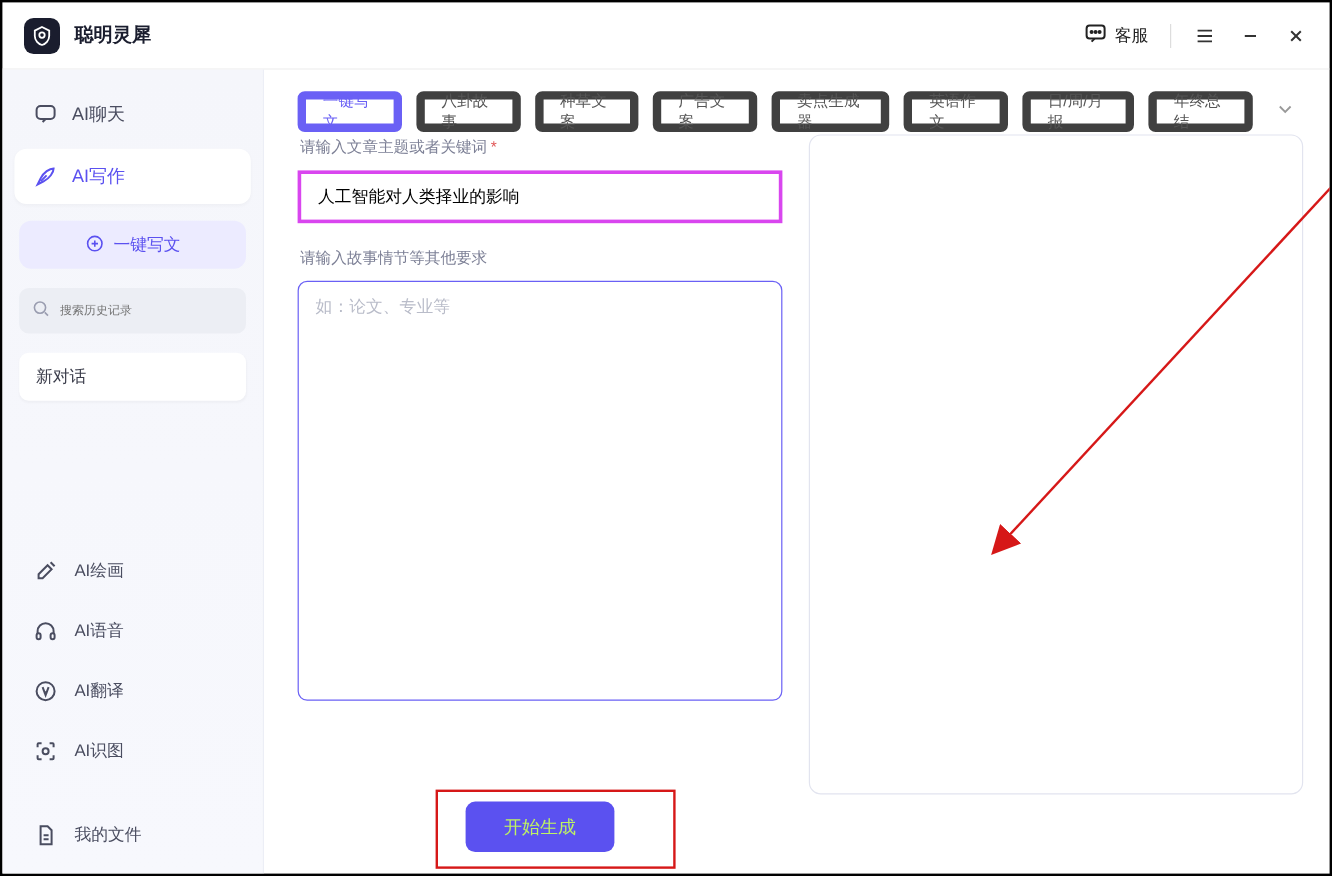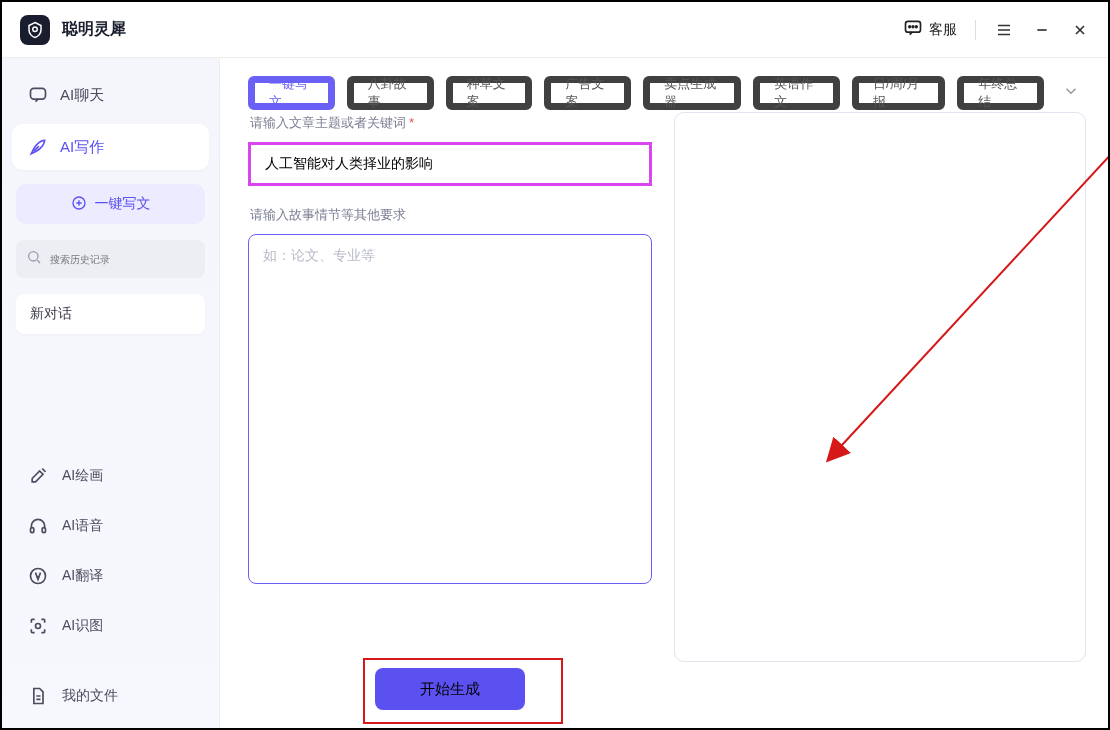--- a/index.html
+++ b/index.html
@@ -129,22 +129,22 @@
   }
   .generate-highlight {
     position:absolute;
     left:115px;
     top:-10px;
     width:200px; height:66px;
     border:2px solid #d61818;
     pointer-events:none;
   }
   .generate-btn {
-    width:150px; height:42px; border-radius:8px;
-    background:#5b51f0; color:#000000; font-size:15px;
+    width:124px; height:42px; border-radius:8px;
+    background:#5b51f0; color:#bef264; font-size:15px;
     display:flex; align-items:center; justify-content:center;
     cursor:pointer; border:none;
   }
   
   .arrow-svg {
     position:absolute;
     left:380px; top:0px;
     pointer-events:none;
   }
 </style>

